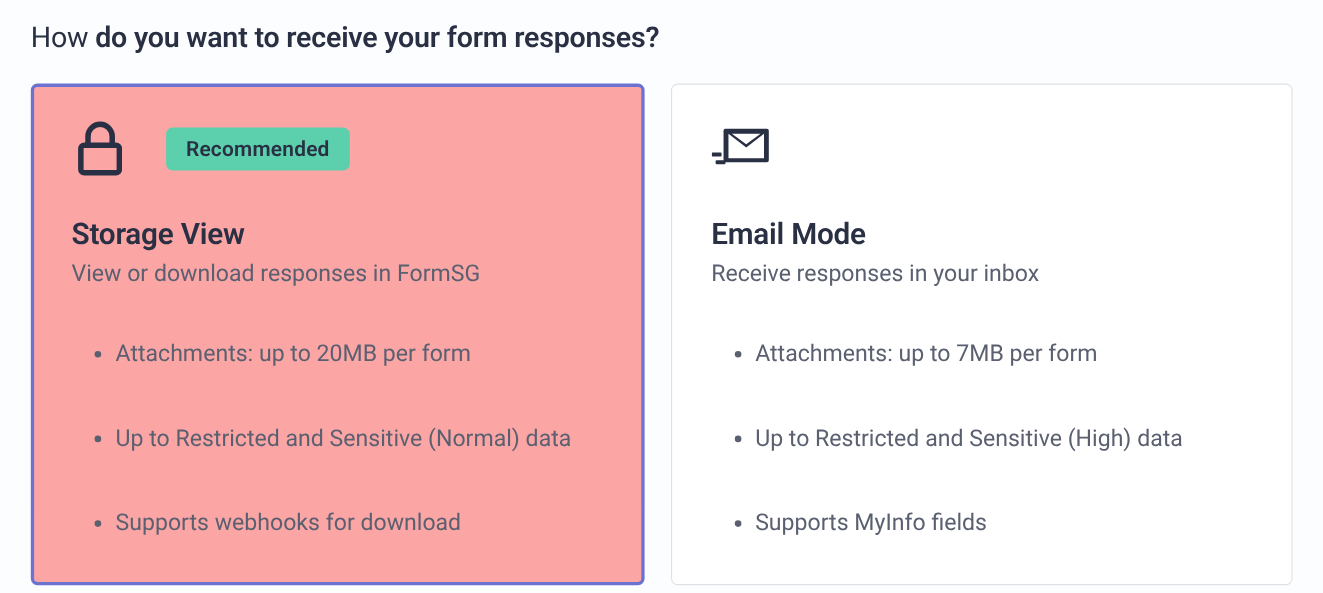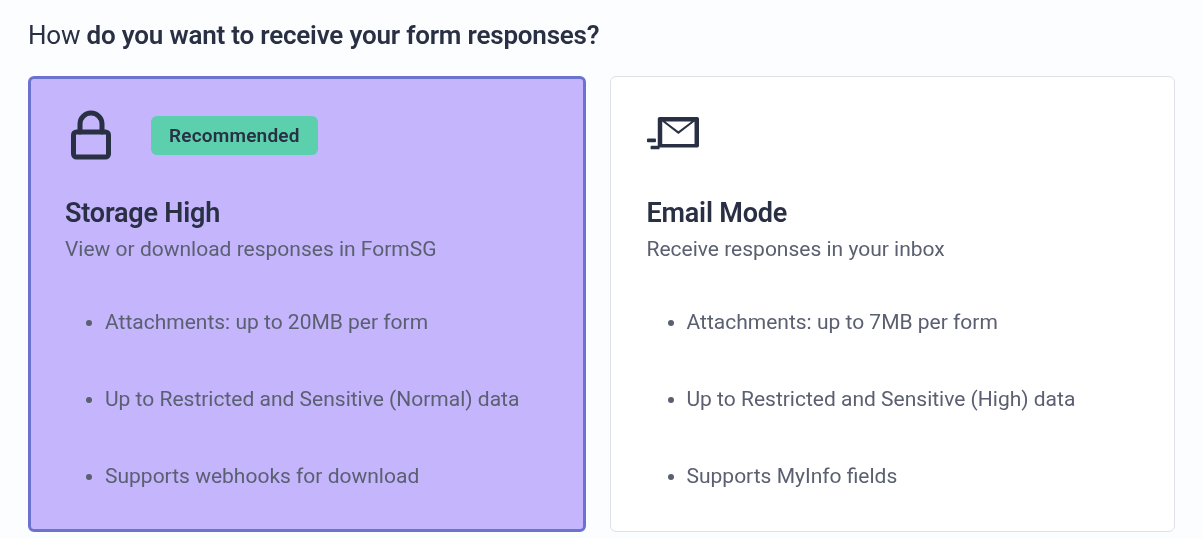--- a/index.html
+++ b/index.html
@@ -37,21 +37,21 @@
       border: 1px solid #dfe1e8;
       border-radius: 6px;
       background: #ffffff;
       padding: 32px 24px 36px 36px;
       cursor: pointer;
       transition: border-color 0.15s, background 0.15s;
     }
 
     .option-card.selected {
       border: 3px solid #6c72cf;
-      background: #c4b5fd;
+      background: #fca5a5;
       padding: 30px 14px 34px 34px;
     }
 
     .card-header-row {
       display: flex;
       align-items: center;
       gap: 34px;
       margin-bottom: 36px;
     }
 
@@ -115,21 +115,21 @@
   <div class="option-card selected">
     <div class="card-header-row">
       <span class="card-icon">
         <svg width="40" height="50" viewBox="0 0 40 50" fill="none" stroke="#293044" stroke-width="5" stroke-linecap="round" stroke-linejoin="round">
           <rect x="2.5" y="22" width="35" height="25" rx="3" fill="none"></rect>
           <path d="M9 22 V14 a11 11 0 0 1 22 0 V22" fill="none"></path>
         </svg>
       </span>
       <span class="badge">Recommended</span>
     </div>
-    <h3 class="card-title">Storage High</h3>
+    <h3 class="card-title">Storage View</h3>
     <p class="card-subtitle">View or download responses in FormSG</p>
     <ul class="card-bullets">
       <li>Attachments: up to 20MB per form</li>
       <li>Up to Restricted and Sensitive (Normal) data</li>
       <li>Supports webhooks for download</li>
     </ul>
   </div>
 
   <div class="option-card">
     <div class="card-header-row">

